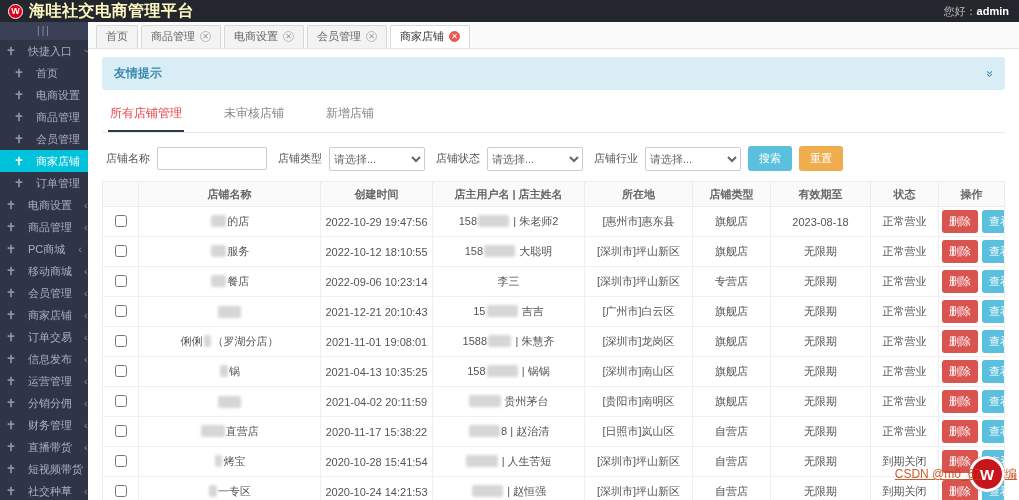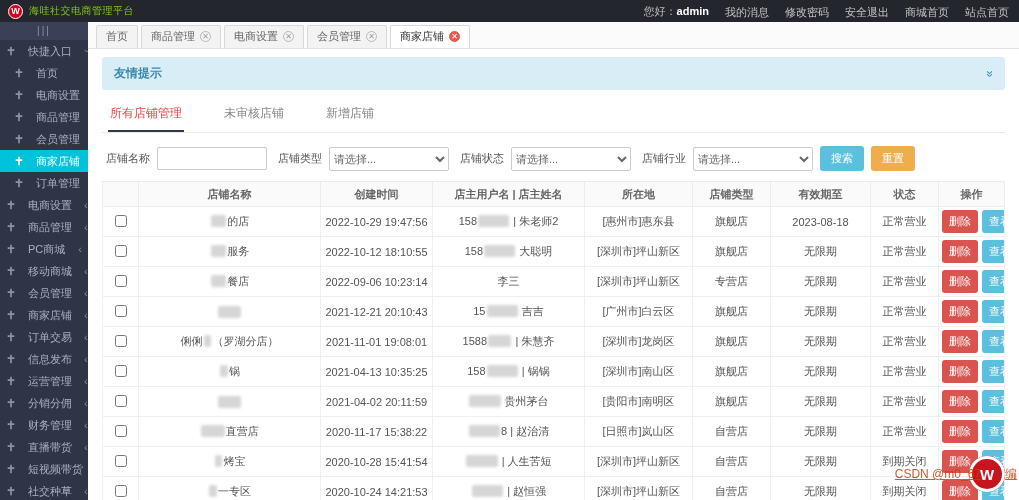--- a/index.html
+++ b/index.html
@@ -3,21 +3,21 @@
 <meta charset="utf-8">
 <style>
   * { margin:0; padding:0; box-sizing:border-box; }
   body { font-family:"Liberation Sans", sans-serif; background:#fff; }
   .app { position:relative; width:1019px; height:500px; overflow:hidden; background:#fff; }
 
   
   .topbar { height:22px; background:#24262d; display:flex; align-items:center; justify-content:space-between; padding:0 10px 0 8px; }
   .brand { display:flex; align-items:center; gap:6px; }
   .logo-badge { width:15px; height:15px; border-radius:50%; background:#d9001b; border:1px solid #fff; color:#fff; font-size:9px; font-weight:bold; display:flex; align-items:center; justify-content:center; }
-  .brand-title { color:#84cc16; font-size:10px; font-weight:normal; letter-spacing:.5px; }
+  .brand-title { color:#fef9c3; font-size:16px; font-weight:bold; letter-spacing:.5px; }
   .topnav { display:flex; align-items:center; white-space:nowrap; overflow:hidden; }
   .topnav .greet { color:#bdbdbd; font-size:11px; }
   .topnav .greet b { color:#fff; }
   .topnav .nav-item { color:#c3c3c3; font-size:11px; margin-left:16px; cursor:pointer; }
 
   .body { display:flex; height:478px; }
 
   
   .sidebar { width:88px; flex-shrink:0; background:#2f3447; color:#a7b1c2; font-size:11px; overflow:hidden; }
   .collapse-btn { height:18px; line-height:18px; text-align:center; color:#8a93a8; background:#3a4156; letter-spacing:2px; font-size:10px; cursor:pointer; }
@@ -42,21 +42,21 @@
   .alert { background:#d9edf7; color:#3a87ad; font-size:12px; font-weight:bold; padding:8px 12px; border-radius:3px; display:flex; align-items:center; justify-content:space-between; }
   .alert .dchev { font-weight:normal; transform:rotate(-90deg); font-size:12px; cursor:pointer; }
 
   .subtabs { display:flex; gap:38px; margin-top:11px; border-bottom:1px solid #e7eaec; padding:0 6px; }
   .subtab { font-size:12px; color:#888; padding:4px 2px 8px; cursor:pointer; border-bottom:2px solid transparent; }
   .subtab.active { color:#ef4444; border-bottom-color:#2c3a4e; }
 
   .filters { display:flex; align-items:center; gap:7px; margin:13px 0 10px; font-size:11px; color:#555; }
   .filters label { margin-left:4px; }
   .filters input[type=text] { width:110px; height:23px; border:1px solid #ccc; border-radius:2px; padding:0 5px; font-size:11px; }
-  .filters select { width:120px; height:24px; border:1px solid #ccc; border-radius:2px; font-size:11px; color:#666; background:#fff; }
+  .filters select { width:96px; height:24px; border:1px solid #ccc; border-radius:2px; font-size:11px; color:#666; background:#fff; }
   .btn { border:none; border-radius:3px; color:#fff; font-size:11px; padding:5px 11px; cursor:pointer; }
   .btn-search { background:#5bc0de; }
   .btn-reset { background:#f0ad4e; }
 
   table.grid { width:100%; border-collapse:collapse; font-size:11px; color:#555; text-align:center; table-layout:fixed; }
   .grid th { background:#fafafa; border:1px solid #ececec; height:25px; font-weight:bold; color:#666; }
   .grid td { border:1px solid #efefef; height:30px; padding:2px 3px; overflow:hidden; white-space:nowrap; }
   .grid input[type=checkbox] { width:12px; height:12px; }
   .redact { color:transparent; background:#d6d6d6; filter:blur(1.5px); border-radius:2px; margin:0 1px; }
   .acts { display:flex; gap:4px; justify-content:flex-start; }
@@ -75,21 +75,20 @@
 
 <div class="app">
 
   <header class="topbar">
     <div class="brand">
       <span class="logo-badge">W</span>
       <span class="brand-title">海哇社交电商管理平台</span>
     </div>
     <nav class="topnav">
       <span class="greet"><span>您好：</span><b>admin</b></span>
-      <span id="topnav-items"><span class="nav-item">我的消息</span><span class="nav-item">修改密码</span><span class="nav-item">安全退出</span><span class="nav-item">商城首页</span><span class="nav-item">站点首页</span></span>
     </nav>
   </header>
 
   <div class="body">
 
     <aside class="sidebar">
       <div class="collapse-btn">|||</div>
       <nav id="side-menu">
           <div class="side-item">
             <span class="mico">

